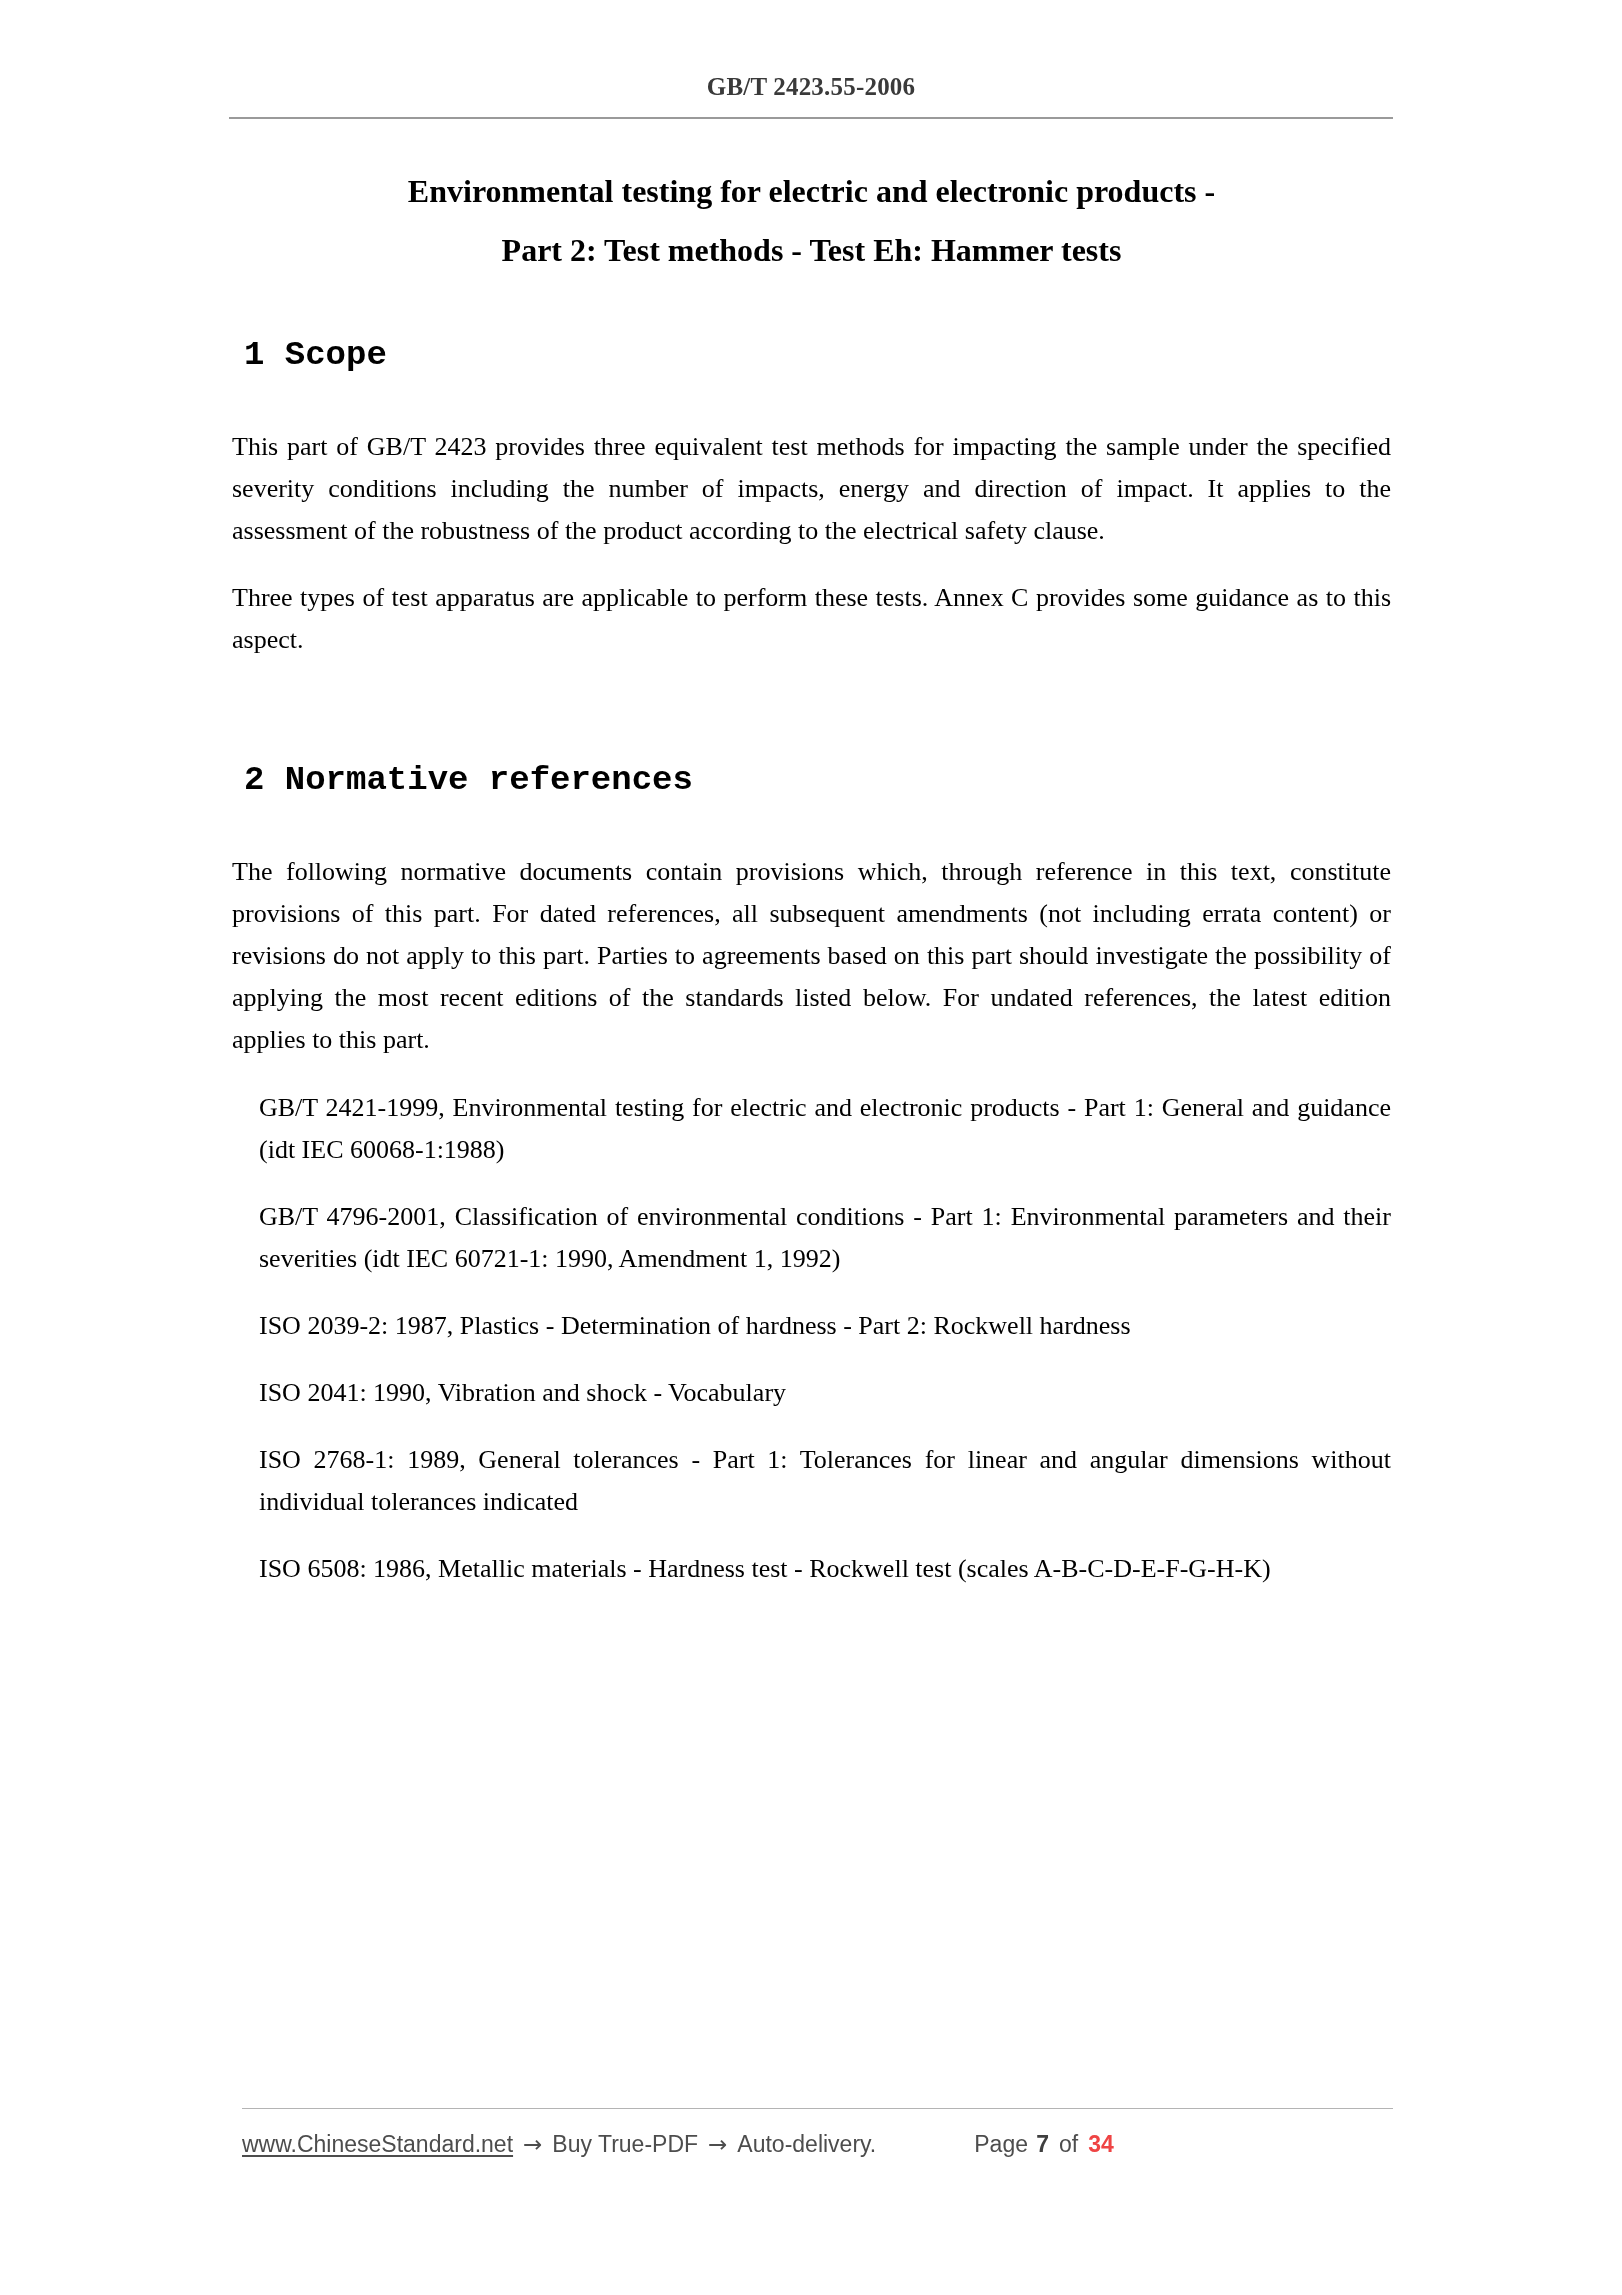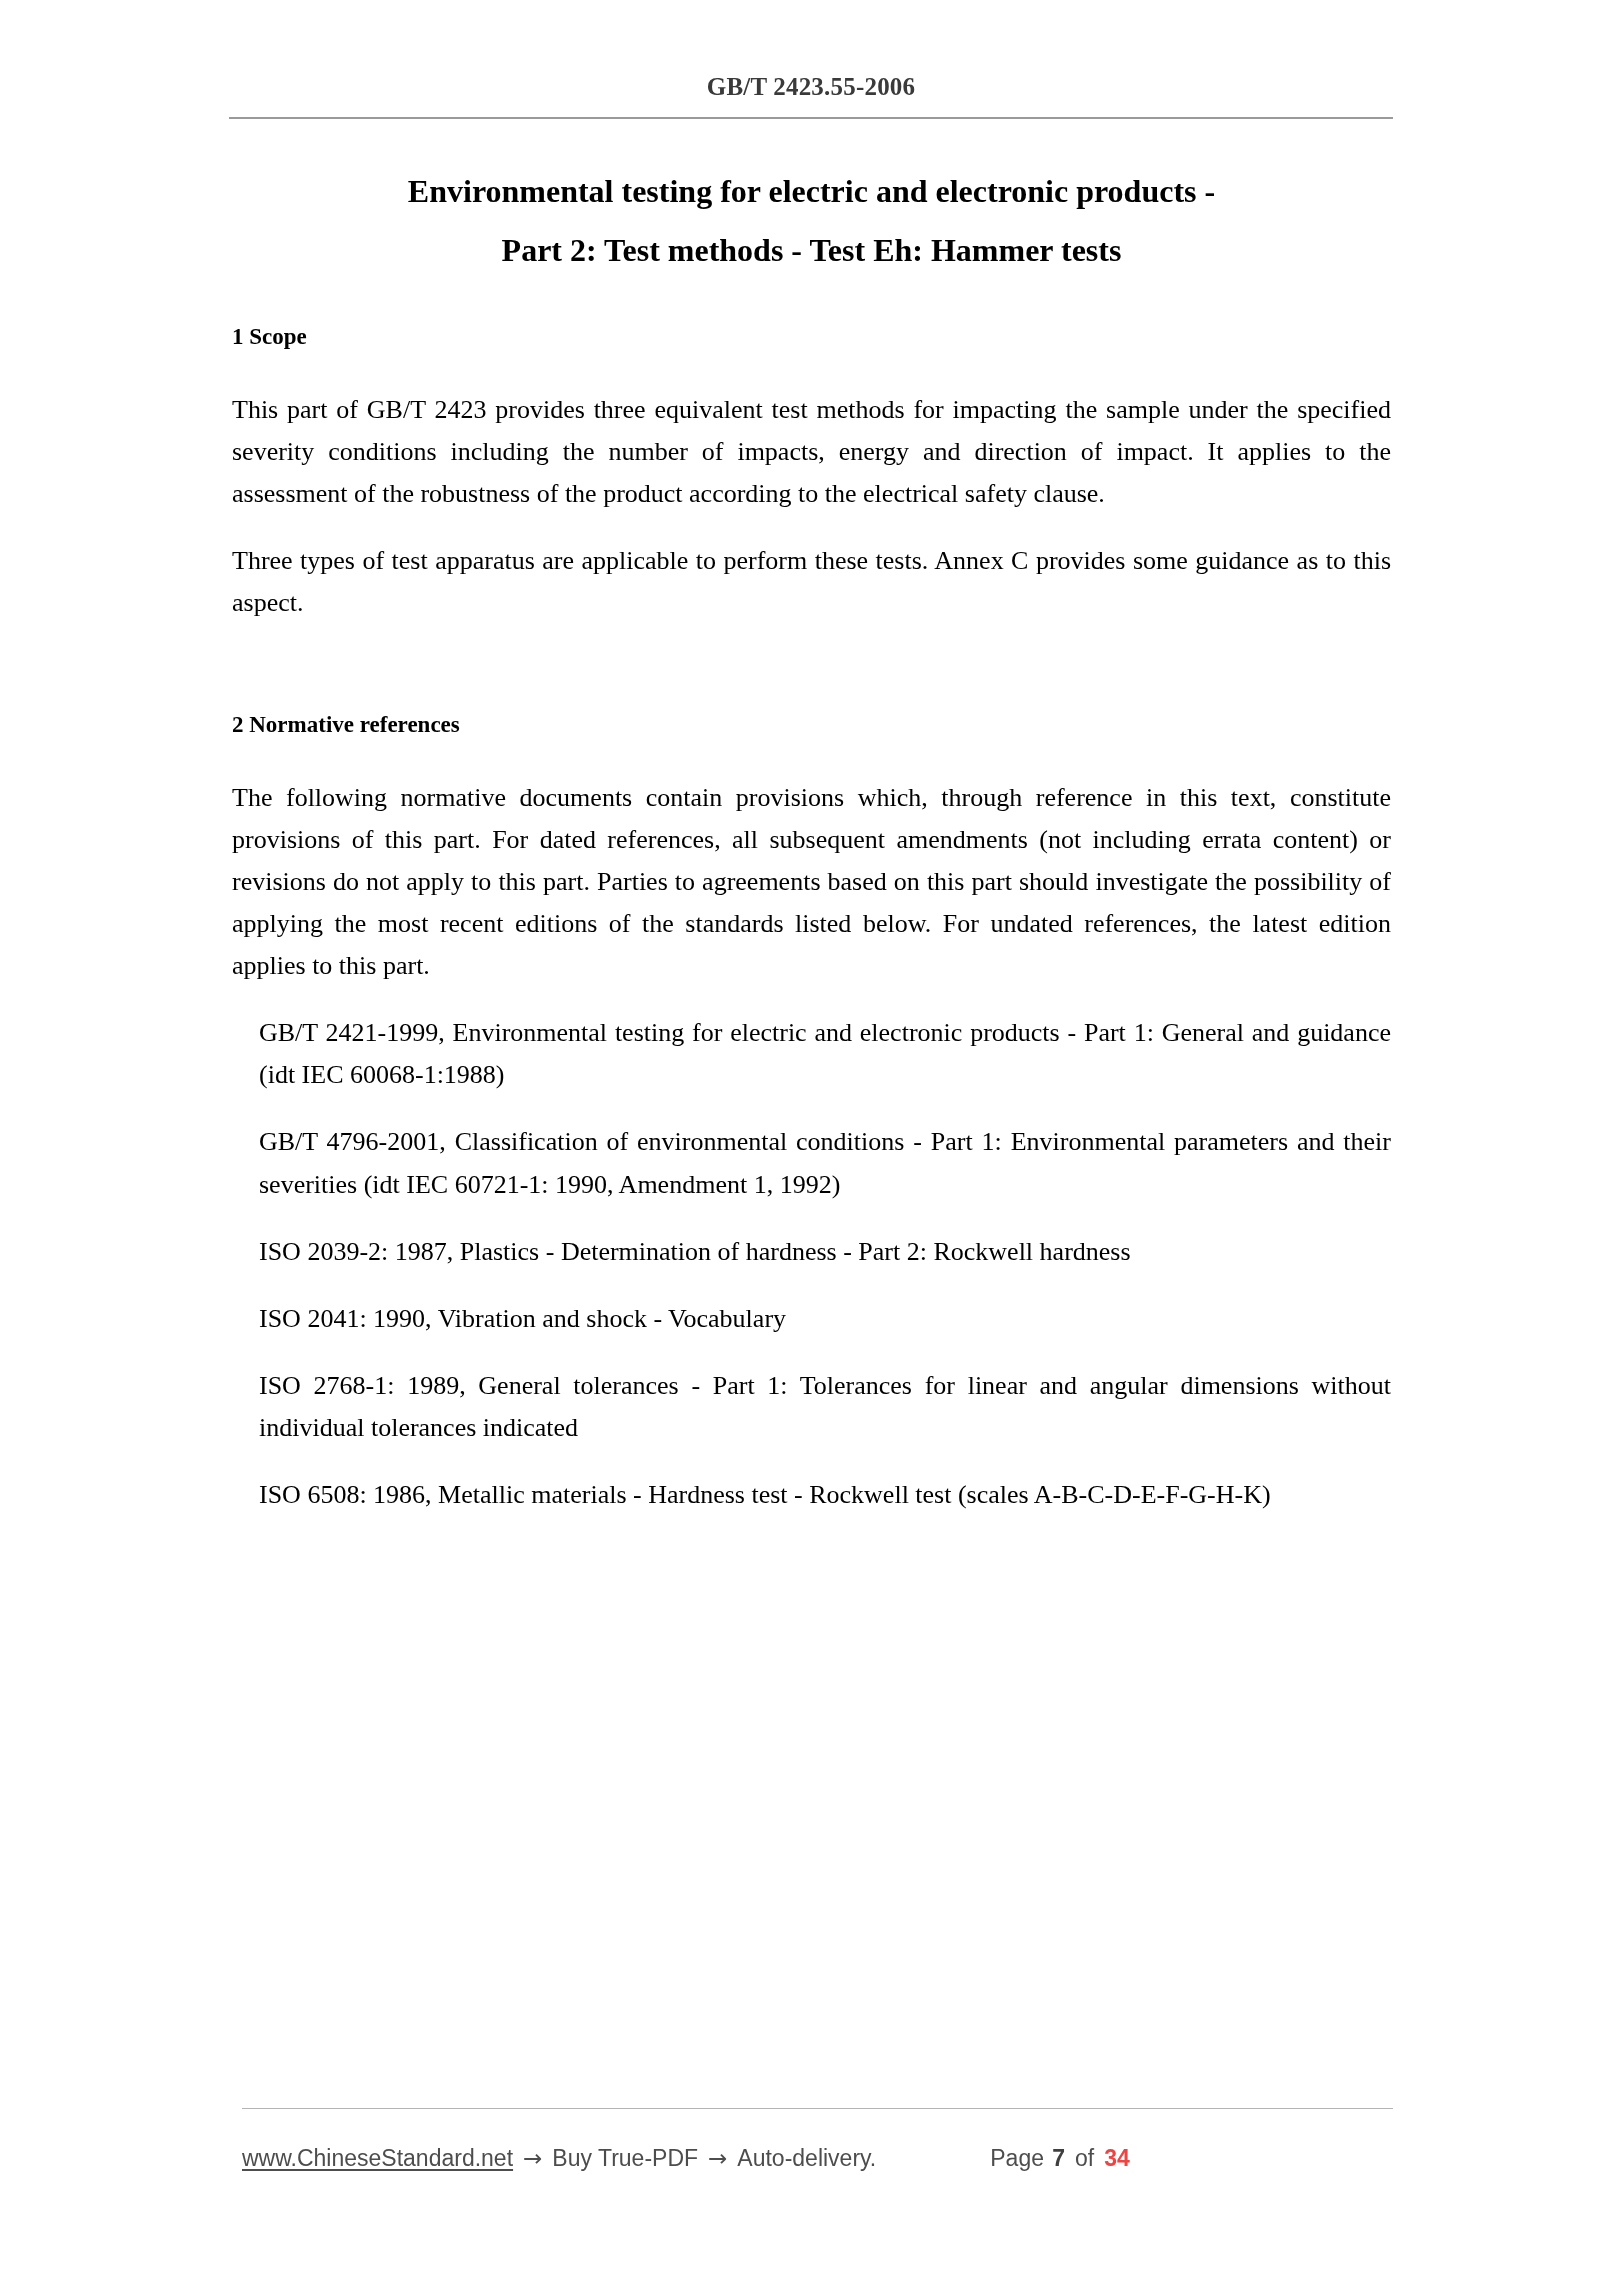--- a/index.html
+++ b/index.html
@@ -57,24 +57,25 @@
     text-align: center;
     font-weight: bold;
     font-size: 32px;
     line-height: 1.28;
     margin: 0;
   }
   .doc-title .line1 { display: block; }
   .doc-title .line2 { display: block; margin-top: 18px; }
 
   h2.section-heading {
-    font-size: 23px;
-    font-weight: bold;
-    margin: 0;
+    font-size: 34px;
+    font-weight: bold;
+    margin: 12px;
     line-height: 1.2;
+    font-family: Liberation Mono, monospace;
   }
   .sp-scope      { height: 52px; }
   .sp-after-h1   { height: 38px; }
   .sp-before-h2  { height: 62px; }
   .sp-after-h2   { height: 38px; }
 
   p.body-par {
     font-size: 26px;
     line-height: 1.62;
     text-align: justify;
@@ -98,28 +99,27 @@
     position: absolute;
     left: 242px;
     top: 2108px;
     width: 1151px;
   }
   .footer-rule {
     border-top: 1.7px solid #b4b4b4;
     width: 100%;
   }
   .footer-row {
-    margin-top: 36px;
+    margin-top: 22px;
     display: flex;
     align-items: center;
     font-family: "Liberation Sans", "DejaVu Sans", sans-serif;
     font-size: 23px;
     color: #4d4d4d;
     white-space: nowrap;
-    gap: 16px;
   }
   .footer-left {
     display: flex;
     align-items: baseline;
   }
   .footer-url {
     text-decoration: underline;
     text-underline-offset: 3.3px;
     color: #4d4d4d;
   }

